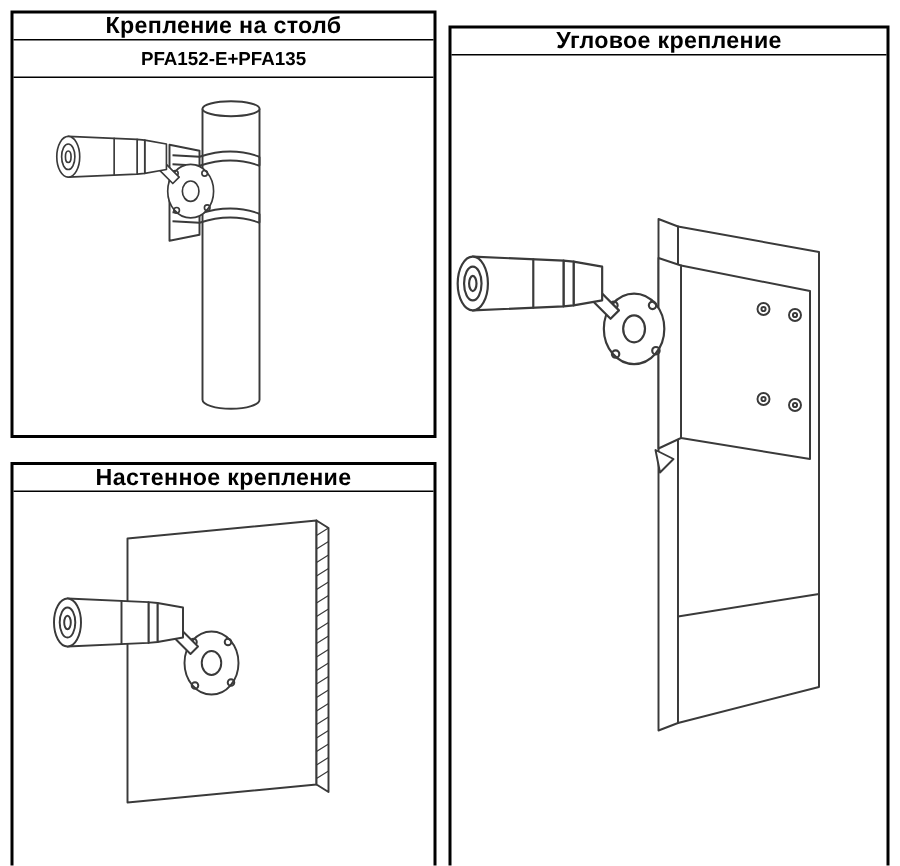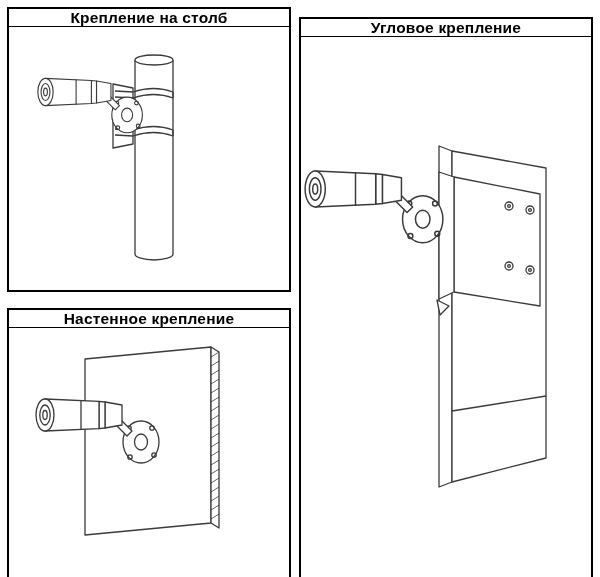--- a/index.html
+++ b/index.html
@@ -58,20 +58,21 @@
       <ellipse cx="10" cy="0" rx="5.2" ry="10" fill="none"></ellipse>
       <ellipse cx="10" cy="0" rx="2.2" ry="4.5" fill="none"></ellipse>
     </g>
   </defs>
 </svg>
 
 <div class="page">
 
   <section class="panel panel-pole">
     <header class="ptitle">Крепление на столб</header>
+    <div class="pcode">PFA152-E+PFA135</div>
     <div class="pfig">
       <svg viewBox="0 0 280 229" preserveAspectRatio="xMidYMid meet">
         <g fill="#fff" stroke="#3a3a3a" stroke-width="1.3" stroke-linejoin="round">
 
           <g>
             <path d="M126,16 L126,210 A19,6 0 0 0 164,210 L164,16"></path>
             <ellipse cx="145" cy="16" rx="19" ry="5"></ellipse>
           </g>
 
           <path d="M104,40 L124,44 L124,100 L104,104 Z"></path>

